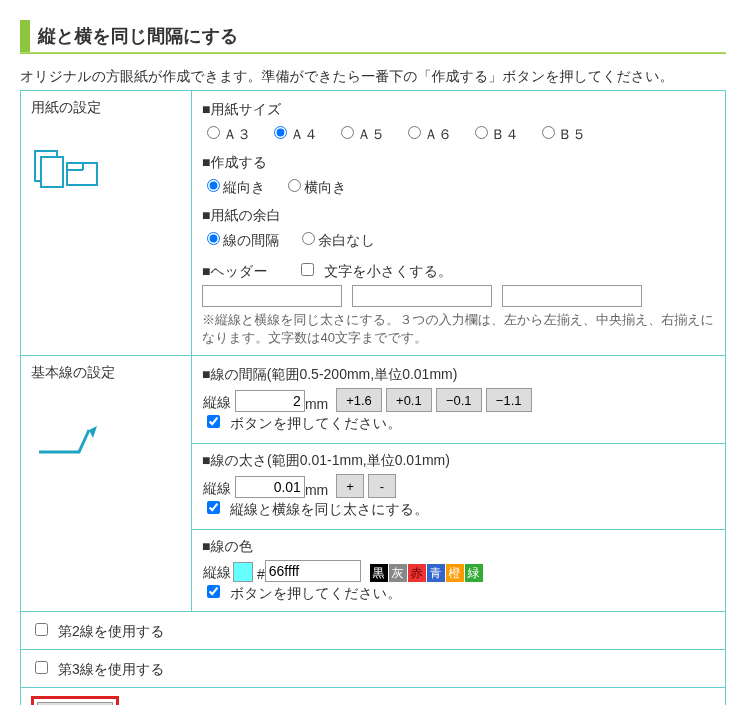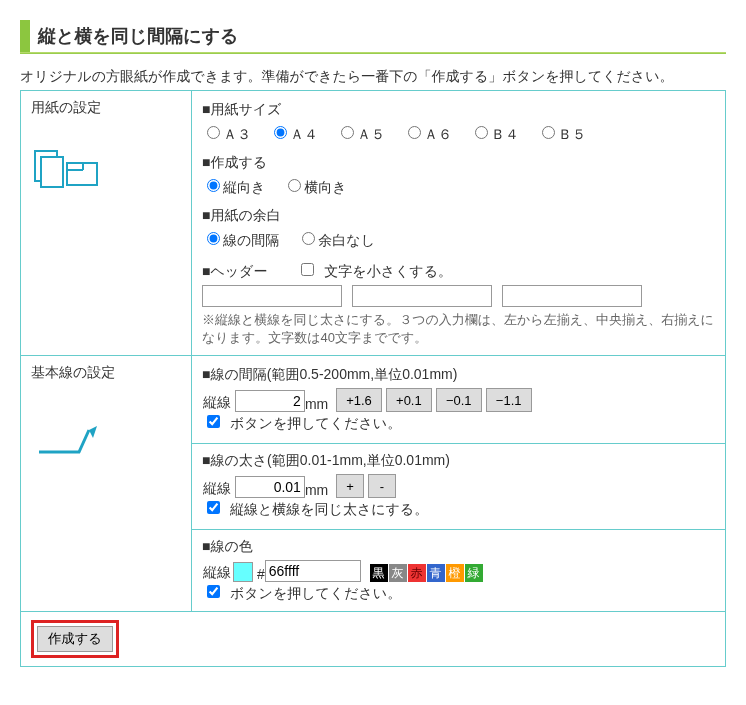--- a/index.html
+++ b/index.html
@@ -166,21 +166,37 @@
      <label class="ck">
        <input type="checkbox" checked="" style="">
        <span>ボタンを押してください。</span>
      </label>
    </div>
   </div>
 
  </td>
 </tr>
 
-
+<tr>
+        <td colspan="2">
+  <label class="ck">
+    <input type="checkbox" style="">
+    <span>第2線を使用する</span>
+  </label>
+</td>
+      </tr>
+
+<tr>
+        <td colspan="2">
+  <label class="ck">
+    <input type="checkbox" style="">
+    <span>第3線を使用する</span>
+  </label>
+</td>
+      </tr>
 
 <tr>
         <td colspan="2">
   <span class="redbox">
     <button class="createbtn">作成する</button>
   </span>
 </td>
       </tr>
 
 </tbody>

